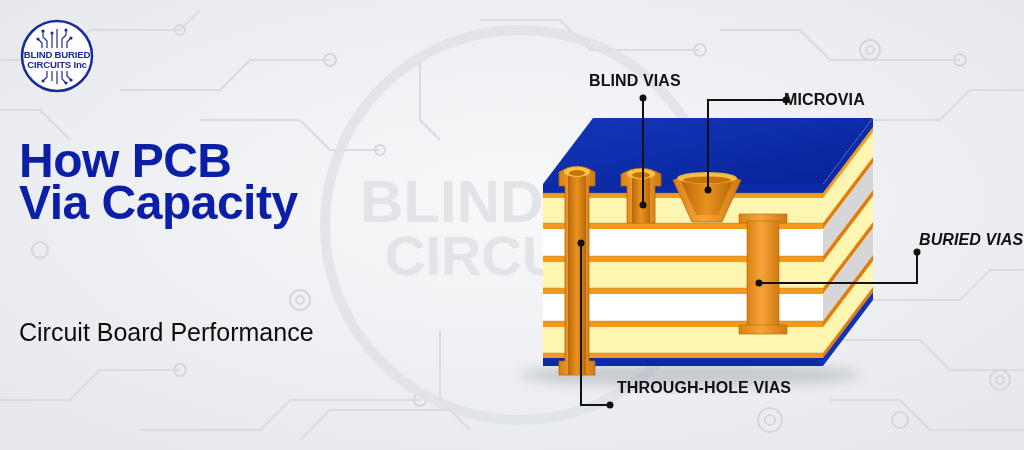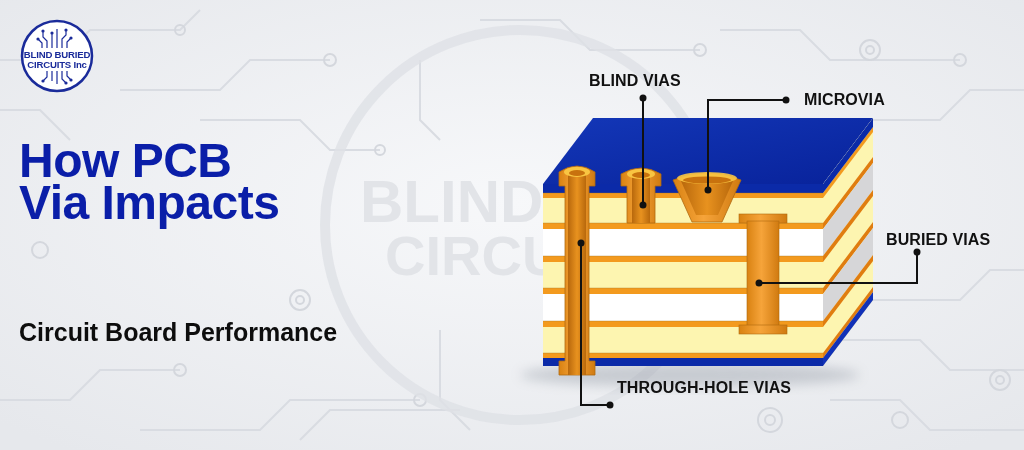--- a/index.html
+++ b/index.html
@@ -4,21 +4,21 @@
 <style>
   html, body { margin: 0; padding: 0; }
   body { width: 1024px; height: 450px; overflow: hidden; position: relative; background: #f1f2f5; font-family: "Liberation Sans", sans-serif; }
   .bg { position: absolute; inset: 0; }
   .logo { position: absolute; left: 20px; top: 19px; width: 74px; height: 74px; }
   .logo-text { position: absolute; left: 0; width: 74px; text-align: center; font-weight: 700; color: #1a2b9a; font-size: 9.6px; line-height: 10px; letter-spacing: -0.2px; }
   .logo-text.l1 { top: 31px; }
   .logo-text.l2 { top: 41px; }
   .headline { position: absolute; left: 19px; top: 140px; margin: 0; font-weight: 700; color: #0a1ea8; font-size: 48px; line-height: 42px; letter-spacing: -0.5px; }
   .headline span { display: block; white-space: nowrap; }
-  .subline { position: absolute; left: 19px; top: 317px; margin: 0; font-weight: 700; color: #0d0d0d; font-size: 25px; line-height: 30px; white-space: nowrap; }
+  .subline { position: absolute; left: 19px; top: 317px; margin: 0; font-weight: 400; color: #0d0d0d; font-size: 25px; line-height: 30px; white-space: nowrap; }
   .diagram { position: absolute; left: 0; top: 0; width: 1024px; height: 450px; }
   .label { position: absolute; font-weight: 700; color: #111; font-size: 16px; line-height: 16px; white-space: nowrap; letter-spacing: 0.1px; }
 </style>
 </head>
 <body>
 
 <svg class="bg" width="1024" height="450" viewBox="0 0 1024 450">
   <defs>
     <radialGradient id="bgGrad" cx="50%" cy="45%" r="70%">
       <stop offset="0" stop-color="#f7f8fa"></stop>
@@ -95,21 +95,21 @@
       <circle cx="46" cy="64" r="1.6"></circle>
       <circle cx="51" cy="61" r="1.6"></circle>
     </g>
   </svg>
   <div class="logo-text l1">BLIND BURIED</div>
   <div class="logo-text l2">CIRCUITS Inc</div>
 </div>
 
 <h1 class="headline">
   <span>How PCB</span>
-  <span>Via Impacts</span>
+  <span>Via Capacity</span>
 </h1>
 <h2 class="subline">Circuit Board Performance</h2>
 
 <svg class="diagram" width="1024" height="450" viewBox="0 0 1024 450">
   <defs>
     <linearGradient id="cu" x1="0" x2="1" y1="0" y2="0">
       <stop offset="0" stop-color="#d98212"></stop>
       <stop offset="0.45" stop-color="#f6a43a"></stop>
       <stop offset="1" stop-color="#d07a10"></stop>
     </linearGradient>
@@ -223,15 +223,15 @@
     <circle cx="786" cy="100" r="3.5"></circle>
     <circle cx="708" cy="190" r="3.5"></circle>
     <circle cx="917" cy="252" r="3.5"></circle>
     <circle cx="759" cy="283" r="3.5"></circle>
     <circle cx="581" cy="243" r="3.5"></circle>
     <circle cx="610" cy="405" r="3.5"></circle>
   </g>
 </svg>
 
 <div class="label" style="left:589px; top:73px;">BLIND VIAS</div>
-<div class="label" style="left:804px; top:92px;">MICROVIA</div>
-<div class="label" style="left:886px; top:232px;">BURIED VIAS</div>
+<div class="label" style="left:784px; top:92px;">MICROVIA</div>
+<div class="label" style="left:919px; top:232px;font-style:italic;">BURIED VIAS</div>
 <div class="label" style="left:617px; top:380px;">THROUGH-HOLE VIAS</div>
 
 </body></html>

